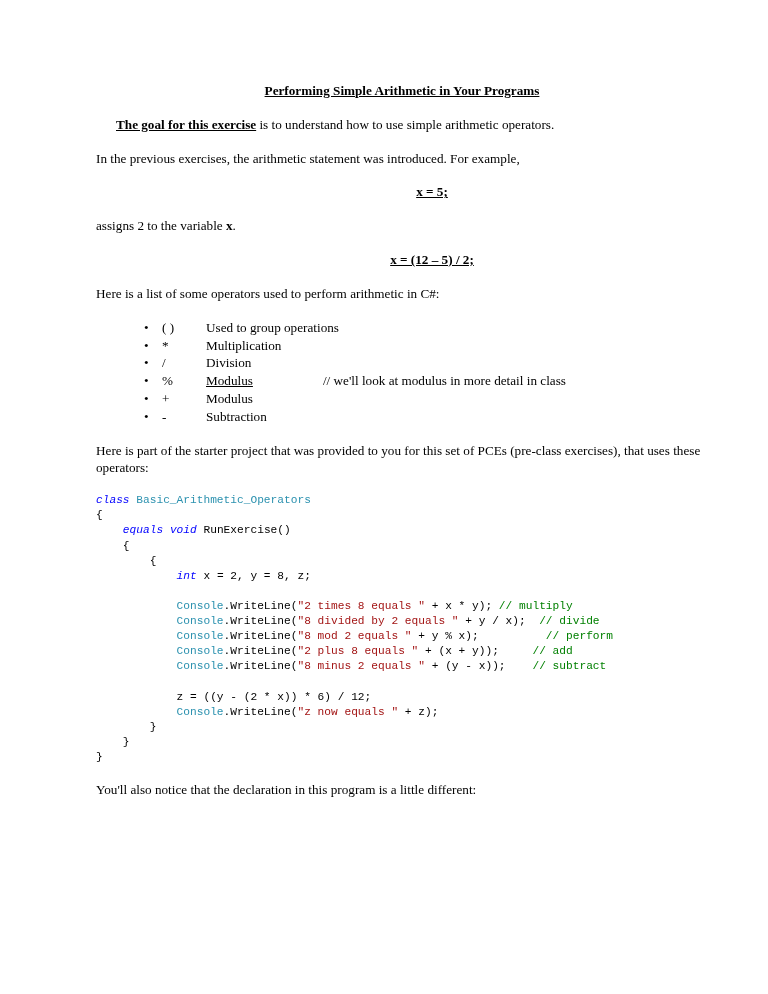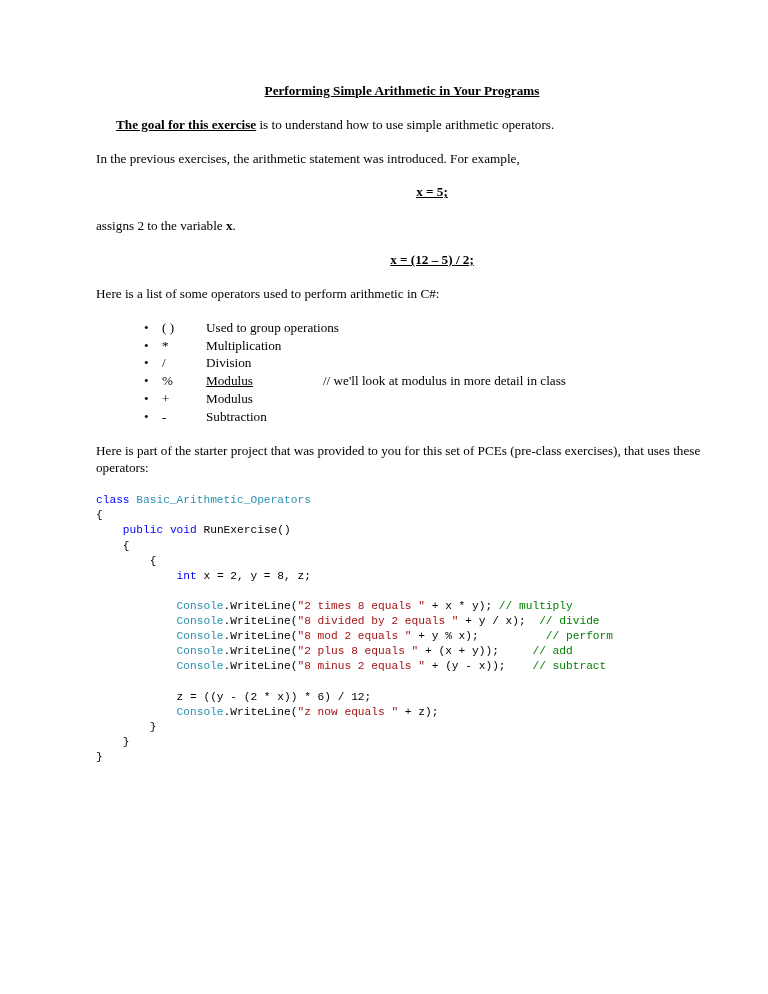--- a/index.html
+++ b/index.html
@@ -33,21 +33,21 @@
   .bullet-row .sym { width: 44px; flex: 0 0 44px; }
   .bullet-row .desc { flex: 1 1 auto; }
   .bullet-row .note { flex: 0 0 auto; padding-left: 70px; }
   .code {
     font-family: "Courier New", Courier, monospace;
     white-space: pre;
     font-size: 11.2px;
     color: #000;
     margin-bottom: 16px;
   }
-  .kw { color: #0000ff; }
+  .kw { color: #0000ff; font-style: italic; }
   .typ { color: #2b91af; }
   .str { color: #a31515; }
   .cmt { color: #008000; font-family: Liberation Mono, monospace; }
 </style>
 </head>
 <body>
 
 <div class="page">
 
   <div class="title">Performing Simple Arithmetic in Your Programs</div>
@@ -101,31 +101,32 @@
       <span class="dot">•</span>
       <span class="sym">-</span>
       <span class="desc">Subtraction</span>
     </div>
   </div>
 
   <p>Here is part of the starter project that was provided to you for this set of PCEs (pre-class exercises), that uses these operators:</p>
 
   <div class="code"><span class="kw">class</span> <span class="typ">Basic_Arithmetic_Operators</span>
 <span>{</span>
-    <span class="kw">public</span> <span class="kw">void</span> <span>RunExercise()</span>
+    <span class="kw">equals</span> <span class="kw">void</span> <span>RunExercise()</span>
     <span>{</span>
         <span>{</span>
             <span class="kw">int</span><span> x = 2, y = 8, z;</span>
 
             <span class="typ">Console</span><span>.WriteLine(</span><span class="str">"2 times 8 equals "</span><span> + x * y); </span><span class="cmt">// multiply</span>
             <span class="typ">Console</span><span>.WriteLine(</span><span class="str">"8 divided by 2 equals "</span><span> + y / x);  </span><span class="cmt">// divide</span>
             <span class="typ">Console</span><span>.WriteLine(</span><span class="str">"8 mod 2 equals "</span><span> + y % x);          </span><span class="cmt">// perform</span>
             <span class="typ">Console</span><span>.WriteLine(</span><span class="str">"2 plus 8 equals "</span><span> + (x + y));     </span><span class="cmt">// add</span>
             <span class="typ">Console</span><span>.WriteLine(</span><span class="str">"8 minus 2 equals "</span><span> + (y - x));    </span><span class="cmt">// subtract</span>
 
             <span>z = ((y - (2 * x)) * 6) / 12;</span>
             <span class="typ">Console</span><span>.WriteLine(</span><span class="str">"z now equals "</span><span> + z);</span>
         <span>}</span>
     <span>}</span>
 <span>}</span></div>
 
+  <p>You'll also notice that the declaration in this program is a little different:</p>
 
 </div>
 
 </body></html>

